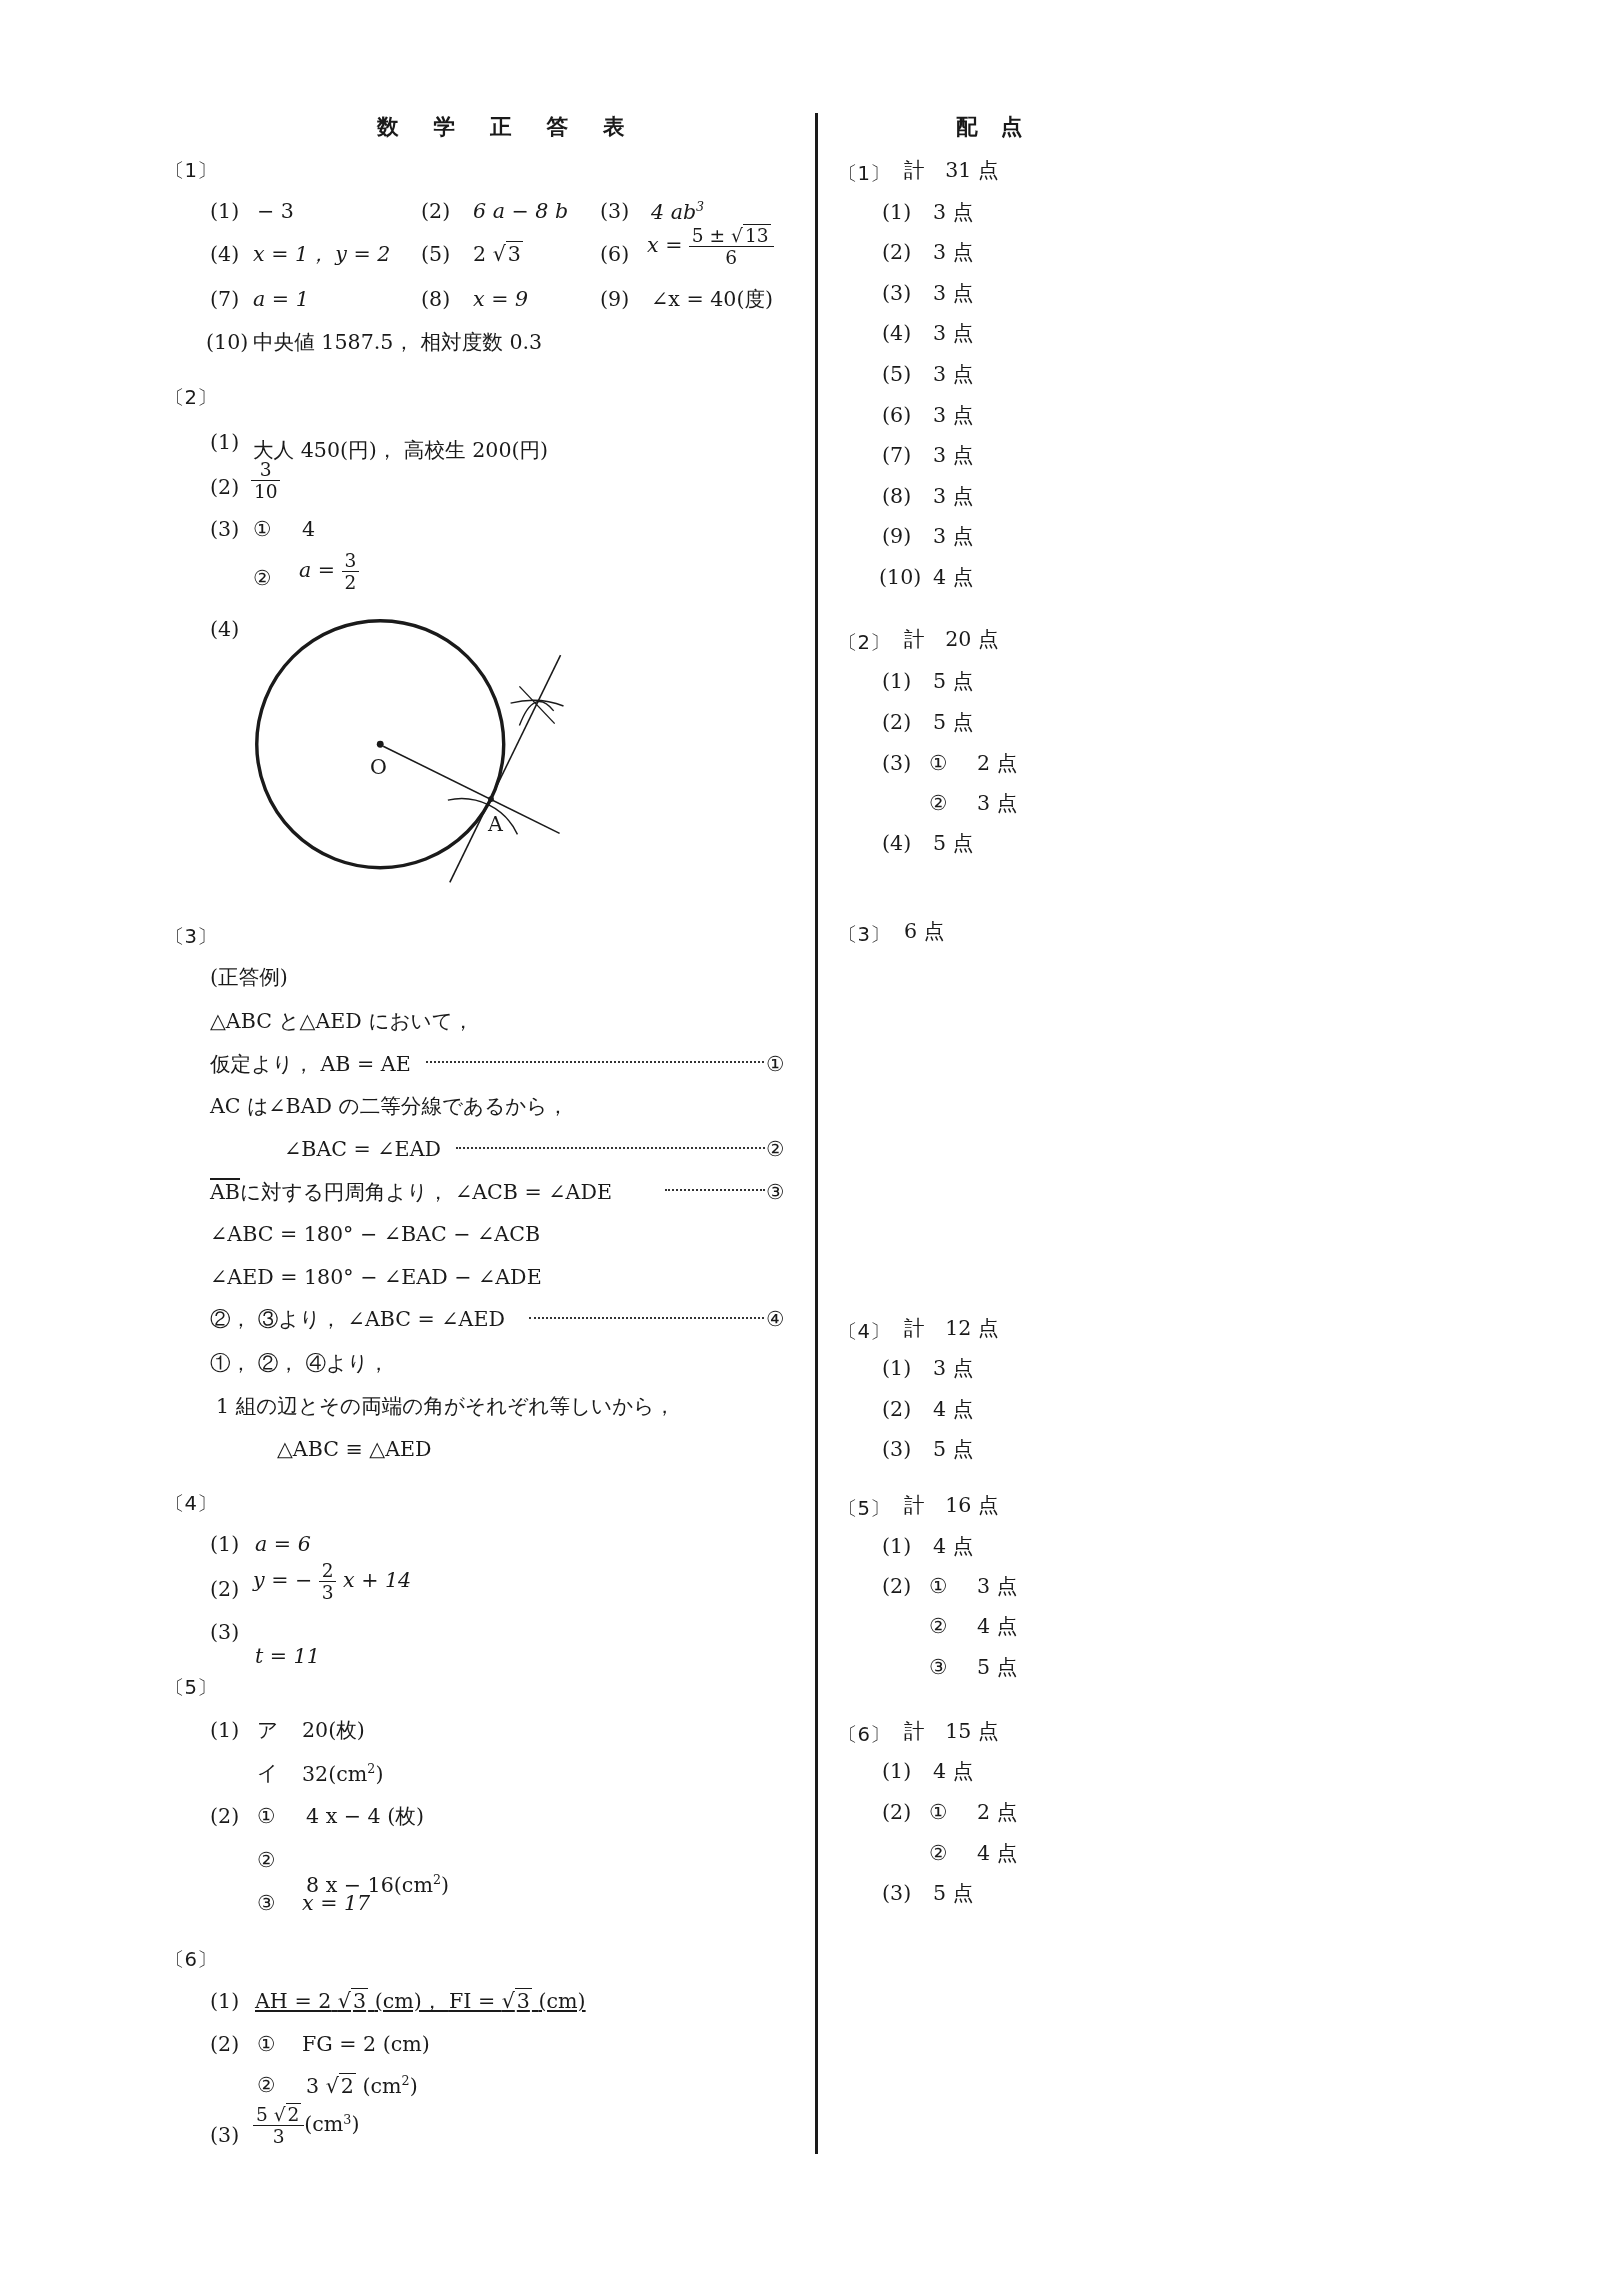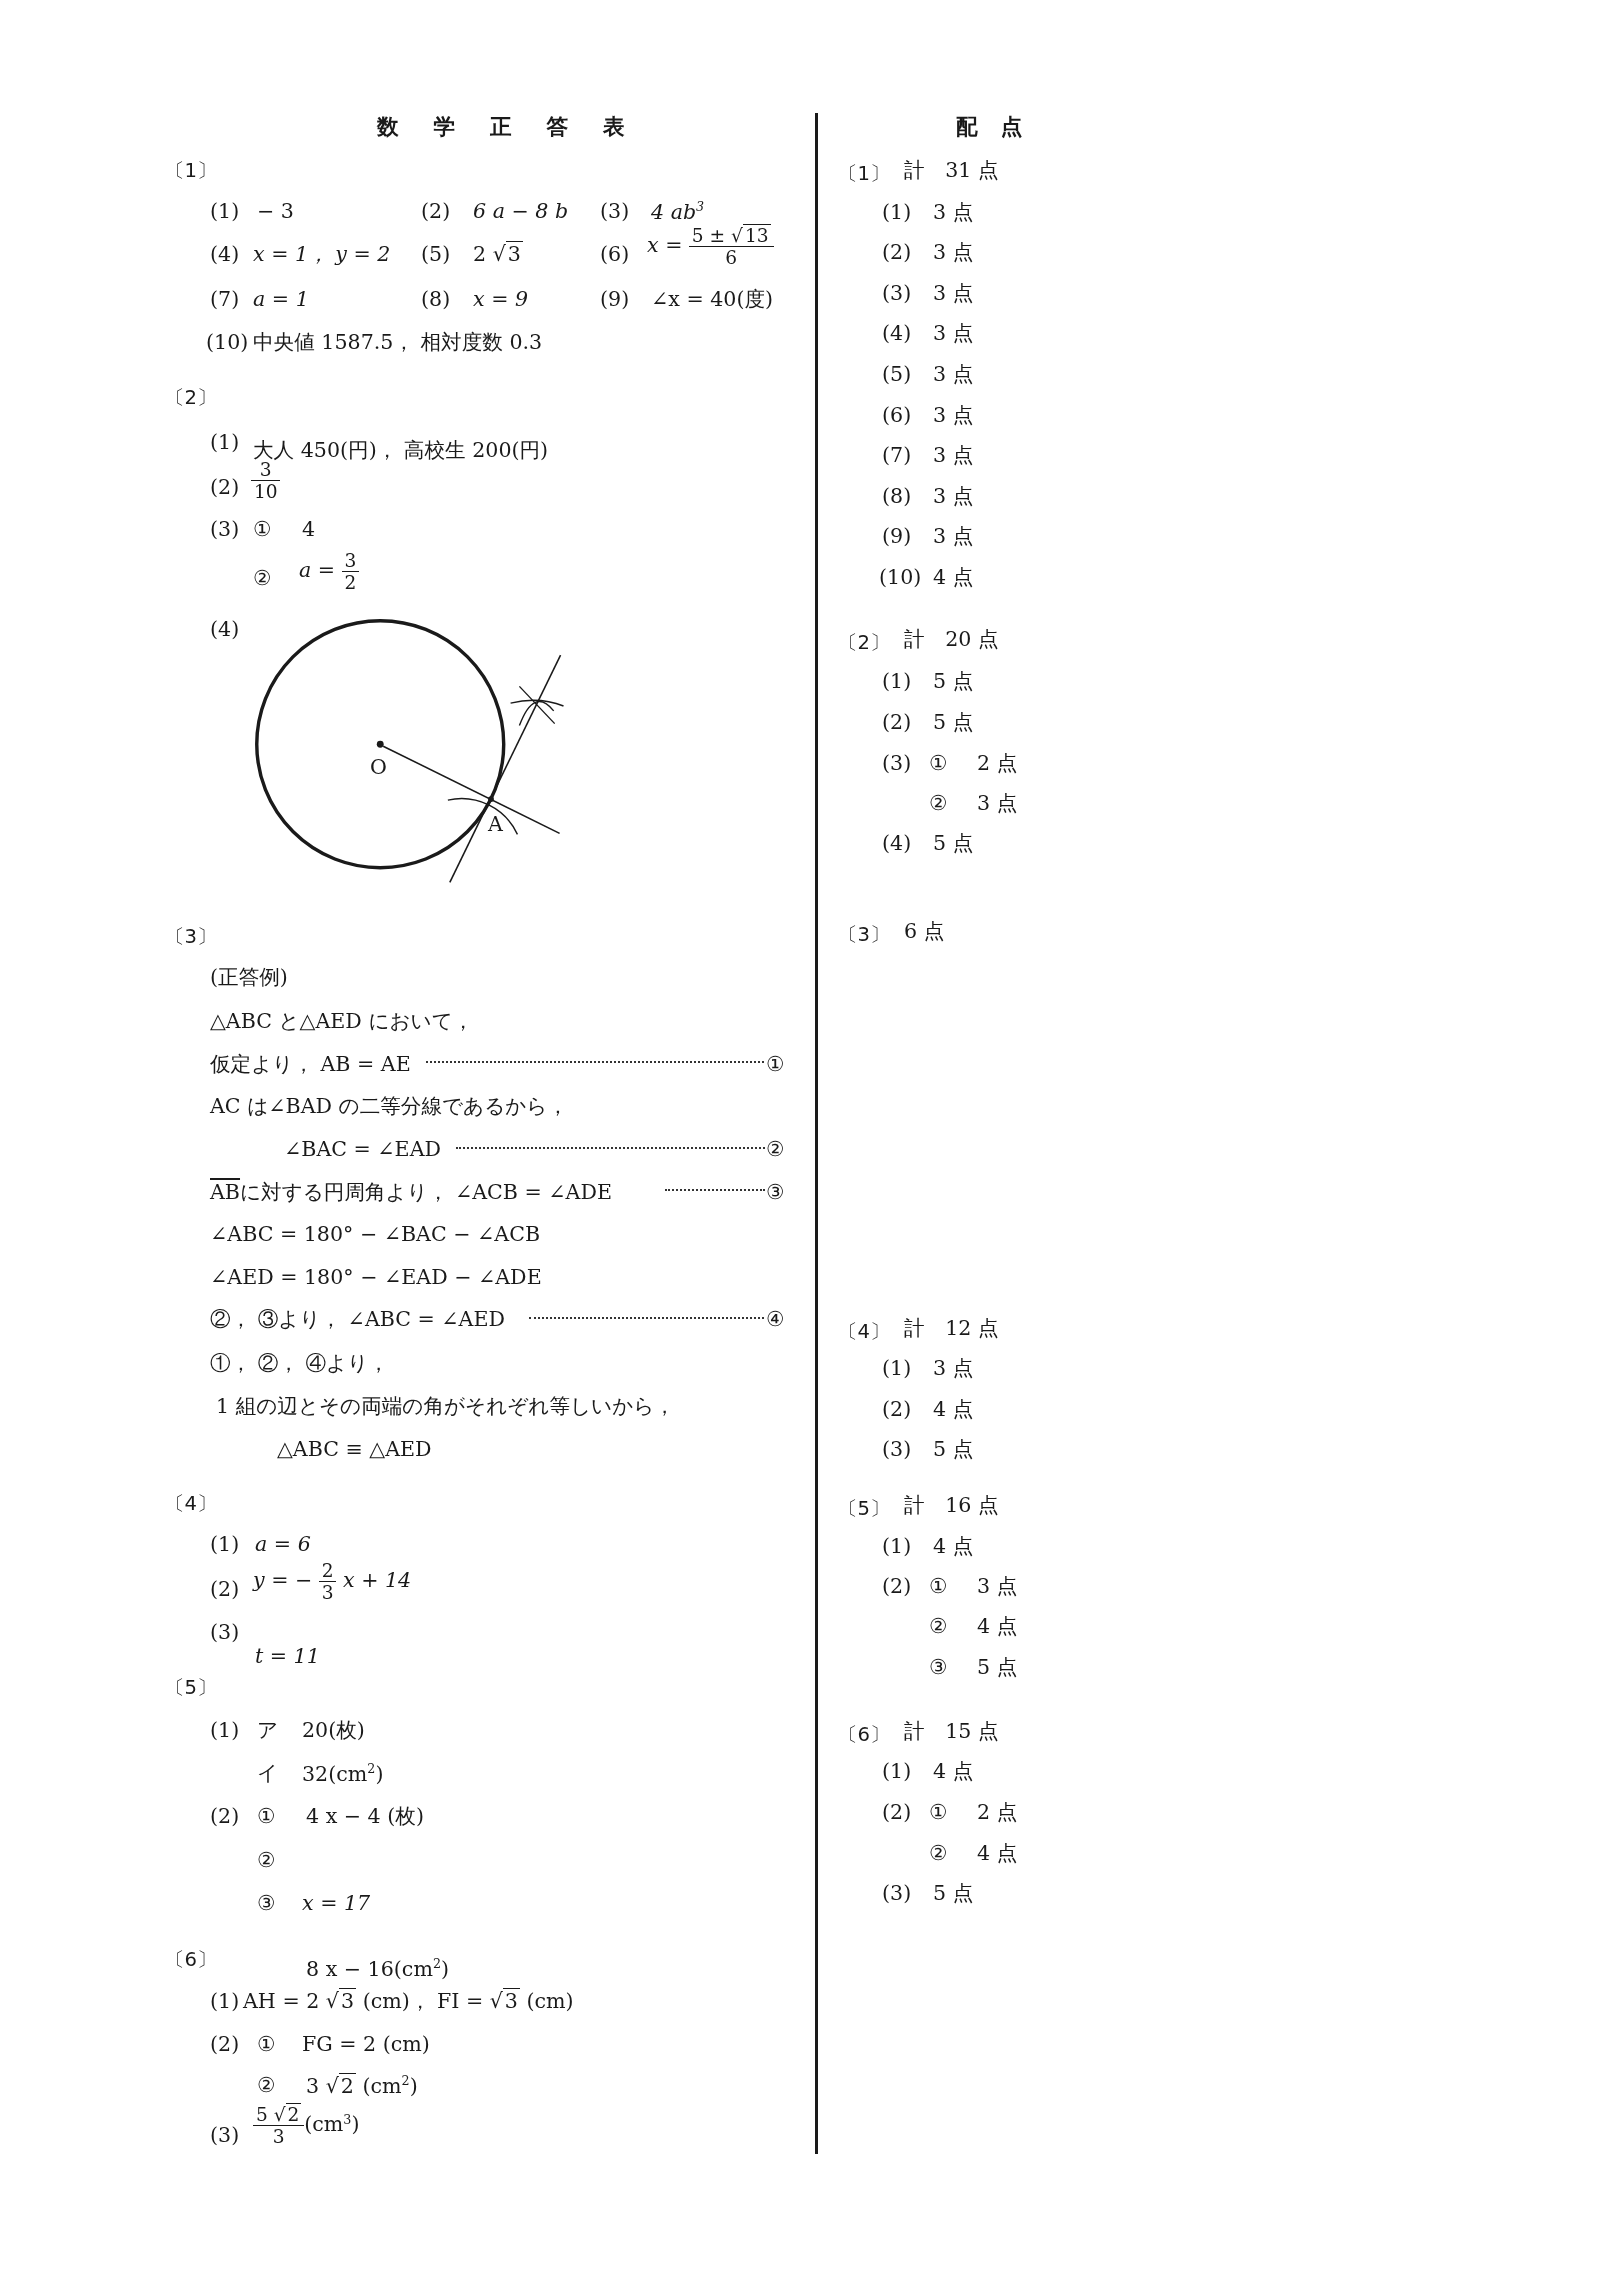--- a/index.html
+++ b/index.html
@@ -143,29 +143,29 @@
   <span class="abs t" style="left:210px;top:1720px;">(1)</span>
   <span class="abs t" style="left:257px;top:1720px;">ア</span>
   <span class="abs t" style="left:302px;top:1720px;">20(枚)</span>
   <span class="abs t" style="left:257px;top:1763px;">イ</span>
   <span class="abs t" style="left:302px;top:1763px;"><span>32(cm</span><sup>2</sup><span>)</span></span>
 
   <span class="abs t" style="left:210px;top:1806px;">(2)</span>
   <span class="abs t" style="left:257px;top:1806px;">①</span>
   <span class="abs t" style="left:306px;top:1806px;">4 x − 4 (枚)</span>
   <span class="abs t" style="left:257px;top:1850px;">②</span>
-  <span class="abs t" style="left:306px;top:1958px;"><span>8 x − 16(cm</span><sup>2</sup><span>)</span></span>
+  <span class="abs t" style="left:306px;top:1874px;"><span>8 x − 16(cm</span><sup>2</sup><span>)</span></span>
   <span class="abs t" style="left:257px;top:1893px;">③</span>
   <span class="abs t i" style="left:302px;top:1893px;">x = 17</span>
 </div>
 
 <div class="abs sec" style="left:165px;top:1946px;">〔6〕</div>
 <div>
   <span class="abs t" style="left:210px;top:1991px;">(1)</span>
-  <span class="abs t" style="left:243px;top:1991px;"><span>AH = 2</span> <span class="rad"></span><span class="sqrt">3</span> <span>(cm)， </span><span>FI = </span><span class="rad"></span><span class="sqrt">3</span> <span>(cm)</span></span>
+  <span class="abs t" style="left:255px;top:1991px;text-decoration:underline;"><span>AH = 2</span> <span class="rad"></span><span class="sqrt">3</span> <span>(cm)， </span><span>FI = </span><span class="rad"></span><span class="sqrt">3</span> <span>(cm)</span></span>
 
   <span class="abs t" style="left:210px;top:2034px;">(2)</span>
   <span class="abs t" style="left:257px;top:2034px;">①</span>
   <span class="abs t" style="left:302px;top:2034px;">FG = 2 (cm)</span>
   <span class="abs t" style="left:257px;top:2075px;">②</span>
   <span class="abs t" style="left:306px;top:2075px;"><span>3</span> <span class="rad"></span><span class="sqrt">2</span> <span>(cm</span><sup>2</sup><span>)</span></span>
 
   <span class="abs t" style="left:210px;top:2125px;">(3)</span>
   <span class="abs t" style="left:253px;top:2104px;"><span class="frac"><span class="num"><span>5</span> <span class="rad"></span><span class="sqrt">2</span></span><span class="den">3</span></span><span>(cm</span><sup>3</sup><span>)</span></span>
 </div>

